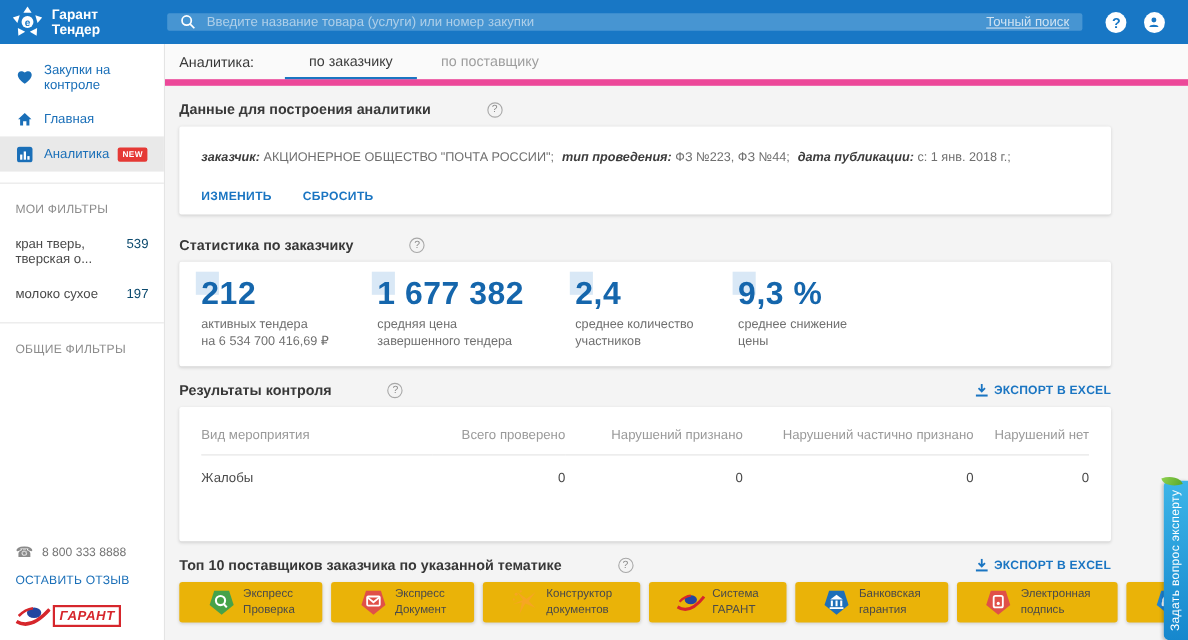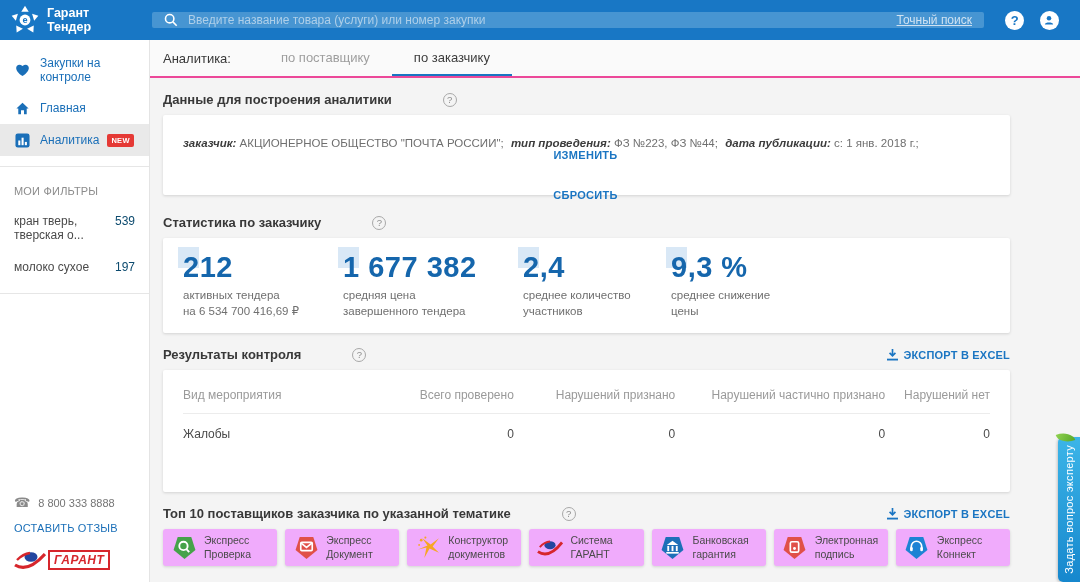--- a/index.html
+++ b/index.html
@@ -31,60 +31,60 @@
   .filter-item .cnt { color:#0c4a6e; }
   .side-bottom { margin-top:auto; padding:0 14px 10px 14px; }
   .phone-row { display:flex; align-items:center; font-size:11px; color:#757575; margin-bottom:12px; }
   .phone-row .ph { font-size:13px; color:#8a8a8a; margin-right:8px; }
   .feedback { font-size:11px; color:#1a6fb8; margin-bottom:14px; cursor:pointer; letter-spacing:.2px; }
   .garant-logo { display:flex; align-items:center; }
   .garant-box { border:2px solid #d6262c; color:#d6262c; font-weight:bold; font-style:italic; font-size:12px; padding:1px 4px; letter-spacing:.5px; margin-left:2px; }
 
   
   main { flex:1; display:flex; flex-direction:column; min-width:0; }
-  .tabbar { height:38px; background:#fafafa; border-bottom:2px solid #ec4899; display:flex; align-items:stretch; padding-left:13px; flex:0 0 38px; }
+  .tabbar { height:38px; background:#fafafa; border-bottom:6px solid #ec4899; display:flex; align-items:stretch; padding-left:13px; flex:0 0 38px; }
   .tabbar .tlabel { font-size:13px; color:#383838; align-self:center; margin-right:28px; }
   .tab { display:flex; align-items:center; padding:0 22px; font-size:13px; color:#9e9e9e; cursor:pointer; border-bottom:2px solid transparent; }
   .tab.active { color:#3c3c3c; border-bottom-color:#1a75c2; }
   .content { padding:14px 70px 0 13px; }
 
   .sec-title { font-size:13px; font-weight:bold; color:#383838; display:flex; align-items:center;gap:44px; }
   .help { width:14px; height:14px; border-radius:50%; border:1px solid #a8a8a8; color:#8c8c8c; font-size:9.5px; font-weight:normal; display:inline-flex; align-items:center; justify-content:center; margin-left:7px; flex:0 0 14px; }
   .sec-row { display:flex; justify-content:space-between; align-items:center; margin-top:14px; }
   .export { display:flex; align-items:center; font-size:11px; font-weight:bold; color:#1a75c2; cursor:pointer; letter-spacing:.2px; }
   .export svg { margin-right:6px; }
 
   .card { background:#fff; border-radius:2px; box-shadow:0 1px 3px rgba(0,0,0,.14); margin-top:8px; }
 
   .filter-card { height:80px; padding:22px 22px 10px 20px; display:flex; flex-direction:column; }
   .crit { font-size:11.5px; color:#6f6f6f; }
   .crit b { color:#3c3c3c; font-style:italic; }
   .crit span { margin-right:4px; }
-  .card-actions { margin-top:auto; display:flex; gap:28px;flex-direction:column; }
+  .card-actions { margin-top:auto; display:flex; gap:28px; }
   .tbtn { border:none; background:none; color:#1a75c2; font-size:11px; font-weight:bold; cursor:pointer; letter-spacing:.3px; font-family:inherit; }
 
   .stats-card { height:95px; display:flex; align-items:center; padding:0 20px; }
   .stat { margin-right:28px; }
   .stat:nth-child(1){ width:132px; } .stat:nth-child(2){ width:152px; } .stat:nth-child(3){ width:120px; }
   .stat-val-wrap { position:relative; display:inline-block; }
   .stat-hl { position:absolute; left:-5px; top:-4px; width:21px; height:21px; background:#d9e8f6; }
   .stat-val { position:relative; font-size:29px; font-weight:bold; color:#1566ac; letter-spacing:.5px; }
   .stat-lbl { font-size:11.5px; color:#6f6f6f; line-height:1.35; margin-top:4px; }
 
   .table-card { padding:6px 20px 0 20px; height:122px; }
   table { width:100%; border-collapse:collapse; table-layout:fixed; }
   th { font-weight:normal; font-size:12px; color:#9a9a9a; text-align:right; padding:12px 0 11px 0; border-bottom:1px solid #ececec; }
   th:first-child { text-align:left; }
   td { font-size:12px; color:#4a4a4a; text-align:right; padding:13px 0; border-bottom:1px solid #ececec; }
   td:first-child { text-align:left; }
   tr:last-child td { border-bottom:none; }
   col.c1{width:26%} col.c2{width:15%} col.c3{width:20%} col.c4{width:26%} col.c5{width:13%}
 
   .products { display:flex; gap:8px; margin-top:8px; }
-  .pcard { flex:1; height:37px; background:#f0abfc; border-radius:3px; box-shadow:0 1px 3px rgba(0,0,0,.14); display:flex; align-items:center; padding:0 8px; cursor:pointer; }
+  .pcard { flex:1; height:37px; background:#eab308; border-radius:3px; box-shadow:0 1px 3px rgba(0,0,0,.14); display:flex; align-items:center; padding:0 25px; cursor:pointer; }
   .pcard .pic { flex:0 0 26px; height:26px; margin-right:7px; display:flex; align-items:center; justify-content:center; }
   .plbl { font-size:10.5px; color:#4a4a4a; line-height:1.3; white-space:nowrap; }
 
   
   .expert-btn { position:absolute; right:0; top:437px; width:22px; height:145px; background:linear-gradient(180deg,#3cb5e8,#1687cd); border-radius:5px 0 0 5px; box-shadow:-1px 1px 3px rgba(0,0,0,.2); cursor:pointer; display:flex; align-items:center; justify-content:center; z-index:10; }
   .expert-btn span { writing-mode:vertical-rl; transform:rotate(180deg); color:#fff; font-size:11px; letter-spacing:.3px; white-space:nowrap; }
   .leaf { position:absolute; top:-5px; left:-1px; width:17px; height:11px; background:linear-gradient(135deg,#8fd14f,#58a829); border-radius:0 100% 0 100%; transform:rotate(-18deg); }
 </style>
 </head>
 <body>
@@ -163,20 +163,21 @@
       <div class="side-head">МОИ ФИЛЬТРЫ</div>
       <div class="filter-item">
         <span>кран тверь, тверская о...</span>
         <span class="cnt">539</span>
       </div>
       <div class="filter-item">
         <span>молоко сухое</span>
         <span class="cnt">197</span>
       </div>
       <div class="side-div"></div>
+      <div class="side-head">ОБЩИЕ ФИЛЬТРЫ</div>
 
       <div class="side-bottom">
         <div class="phone-row">
           <span class="ph">☎</span>
           <span>8 800 333 8888</span>
         </div>
         <div class="feedback">ОСТАВИТЬ ОТЗЫВ</div>
         <div class="garant-logo">
           <svg width="32" height="24" viewBox="0 0 32 24">
             <path d="M1 17 Q 14 25 31 6" fill="none" stroke="#d6262c" stroke-width="3.2"></path>
@@ -184,25 +185,25 @@
             <path d="M3 12 Q 9 6 16 5" fill="none" stroke="#d6262c" stroke-width="2.4"></path>
           </svg>
           <span class="garant-box">ГАРАНТ</span>
         </div>
       </div>
     </aside>
 
     <main>
       <div class="tabbar">
         <span class="tlabel">Аналитика:</span>
+        <div class="tab active">
+          <span>по заказчику</span>
+        </div>
         <div class="tab">
           <span>по поставщику</span>
-        </div>
-        <div class="tab active">
-          <span>по заказчику</span>
         </div>
       </div>
 
       <div class="content">
         <div class="sec-title">
           <span>Данные для построения аналитики</span>
           <span class="help">?</span>
         </div>
 
         <div class="card filter-card">

